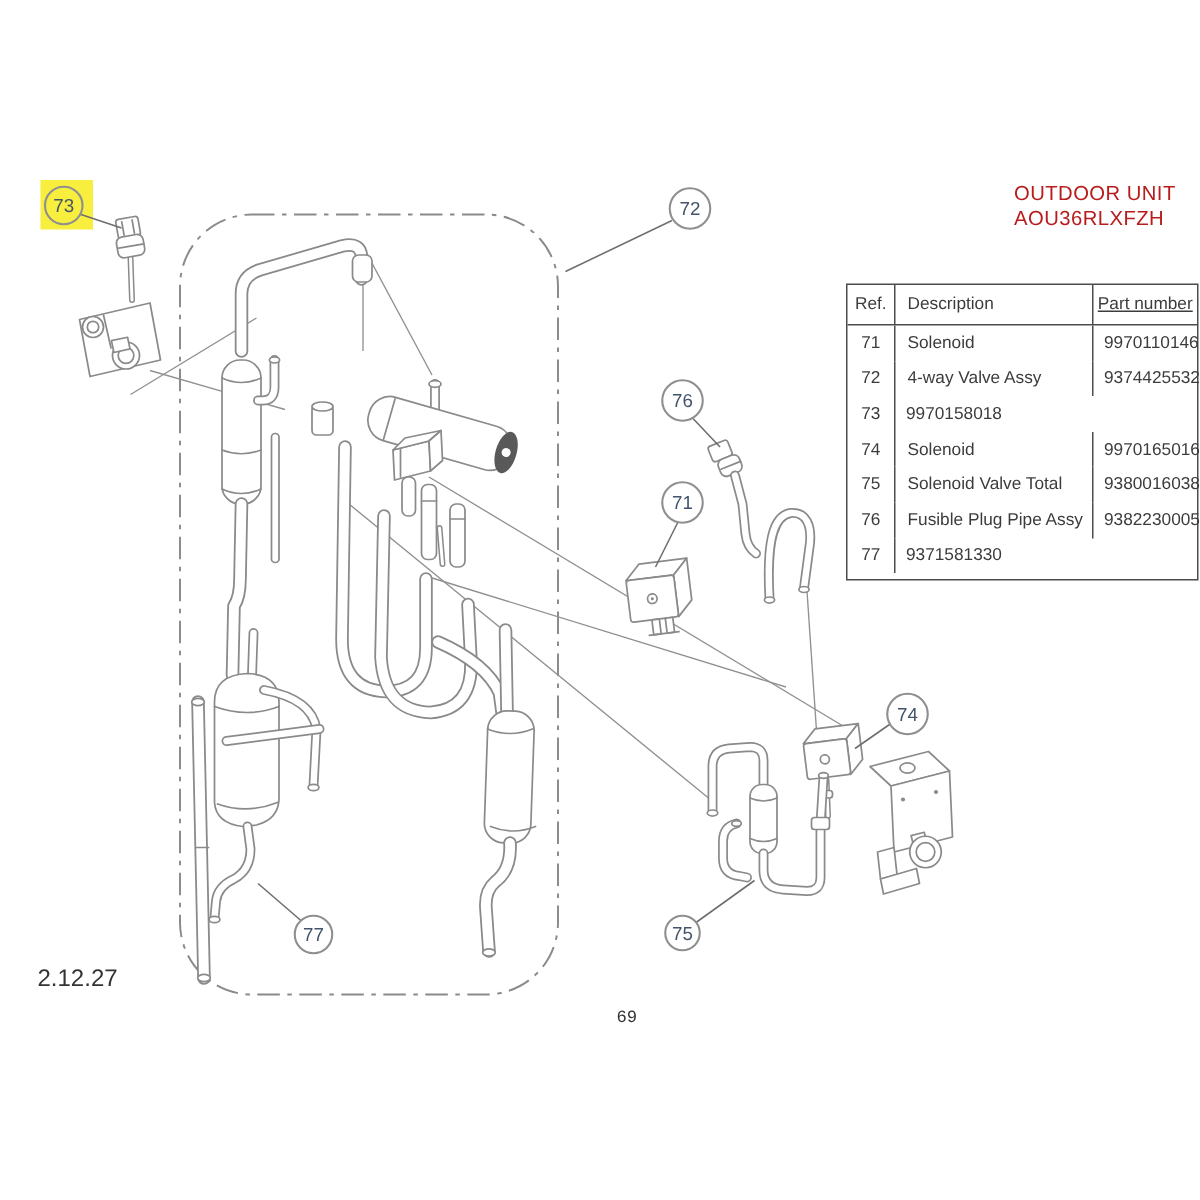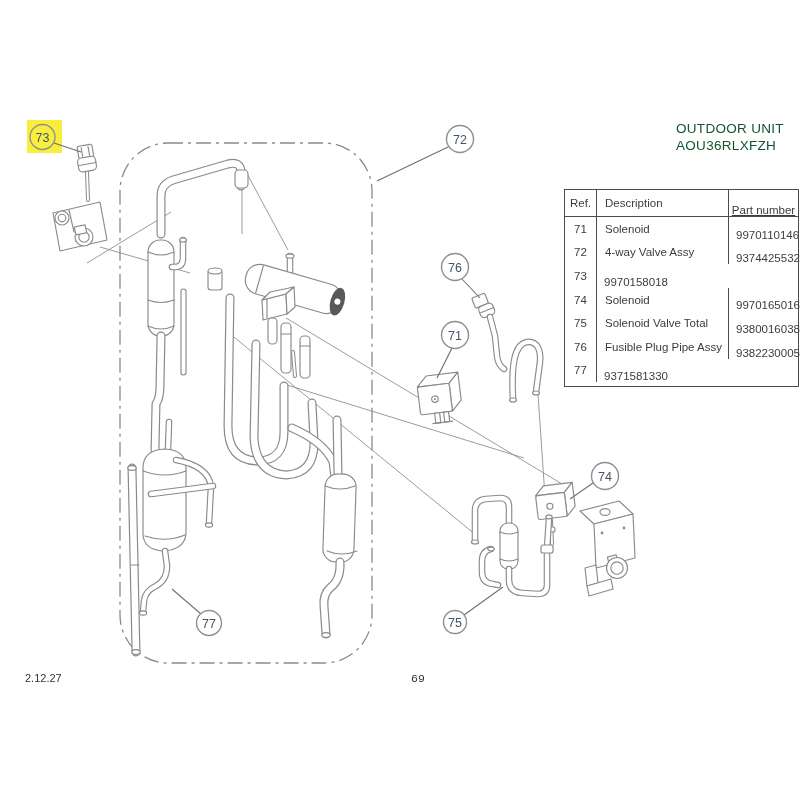--- a/index.html
+++ b/index.html
@@ -1,35 +1,35 @@
 <!DOCTYPE html>
 <html><head>
 <meta charset="utf-8">
 <style>
   html,body{margin:0;padding:0;background:#ffffff;}
   .page{position:relative;width:800px;height:800px;background:#fff;overflow:hidden;
         font-family:"Liberation Sans","DejaVu Sans",sans-serif;color:#3b3b3b;margin-left:24px;}
   
   .unit-title{position:absolute;left:652px;top:120px;font-size:13.5px;line-height:17px;
-              letter-spacing:.3px;color:#14532d;white-space:nowrap;}
+              letter-spacing:.3px;color:#b91c1c;white-space:nowrap;}
   
   .ptable{position:absolute;left:540px;top:189px;width:233px;border:1.4px solid #4c4c4c;
           font-size:11.5px;color:#3c3c3c;background:#fff;}
-  .trow,.thead{display:flex;align-items:flex-end;}
+  .trow,.thead{display:flex;align-items:center;}
   .thead{height:26px;border-bottom:1.2px solid #4c4c4c;}
   .trow{height:23.6px;}
   .trow:first-of-type{margin-top:3px;}
   .c-ref{width:31px;text-align:center;flex:0 0 auto;}
   .c-desc{width:132px;padding-left:8px;flex:0 0 auto;box-sizing:border-box;}
   .c-part{flex:1;padding-left:7px;}
   .vline-l .c-ref{border-right:1.1px solid #4c4c4c;height:100%;display:flex;align-items:center;justify-content:center;}
   .vline-l .c-desc{border-right:1.1px solid #4c4c4c;height:100%;display:flex;align-items:center;}
   .thead .c-part{text-align:center;padding-left:0;text-decoration:underline;}
   
-  .footer-rev{position:absolute;left:1px;top:672px;font-size:11px;color:#333;}
+  .footer-rev{position:absolute;left:1px;top:644px;font-size:16px;color:#333;}
   .footer-page{position:absolute;left:387px;top:672px;font-size:11.5px;color:#333;font-family:Liberation Mono, monospace;}
   
   svg{position:absolute;left:0;top:0;}
   .ln{fill:none;stroke:#8a8a8a;stroke-width:1.15;stroke-linejoin:round;stroke-linecap:round;}
   .fw{fill:#ffffff;stroke:#8a8a8a;stroke-width:1.15;stroke-linejoin:round;}
   .thin{fill:none;stroke:#909090;stroke-width:0.9;}
   .leader{fill:none;stroke:#6e6e6e;stroke-width:1.05;}
   .po{fill:none;stroke:#8a8a8a;stroke-width:9;stroke-linejoin:round;stroke-linecap:round;}
   .pi{fill:none;stroke:#ffffff;stroke-width:6.6;stroke-linejoin:round;stroke-linecap:round;}
   .po2{fill:none;stroke:#8a8a8a;stroke-width:6.6;stroke-linejoin:round;stroke-linecap:round;}

